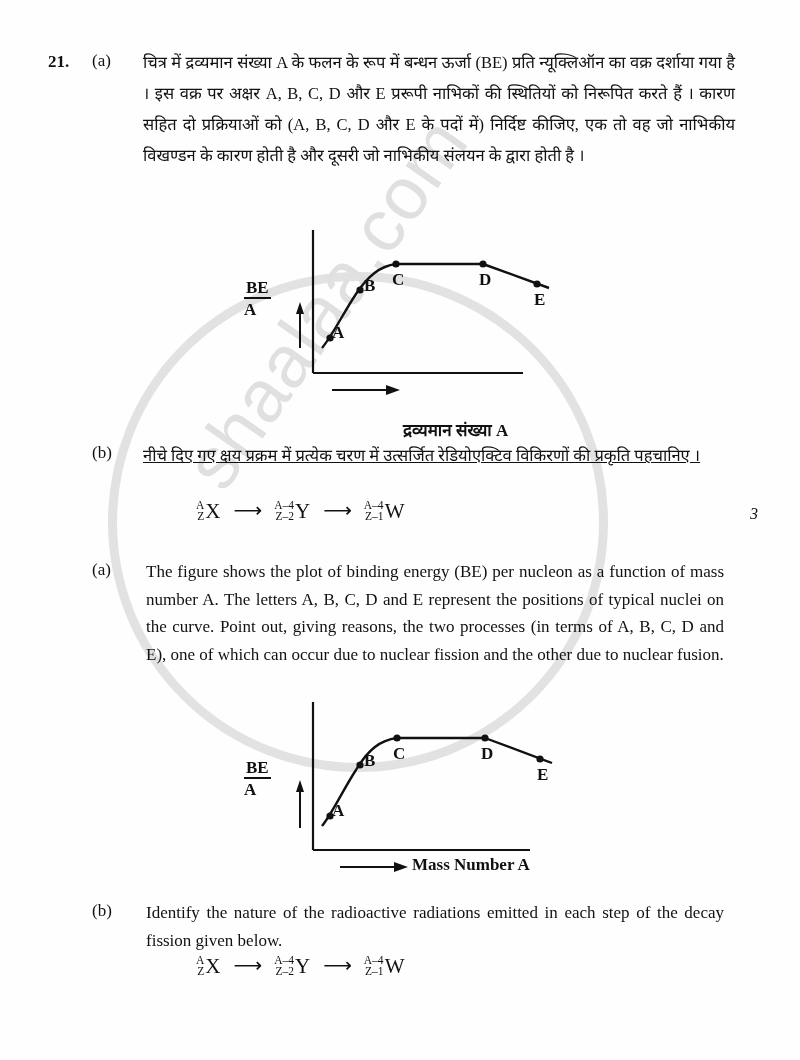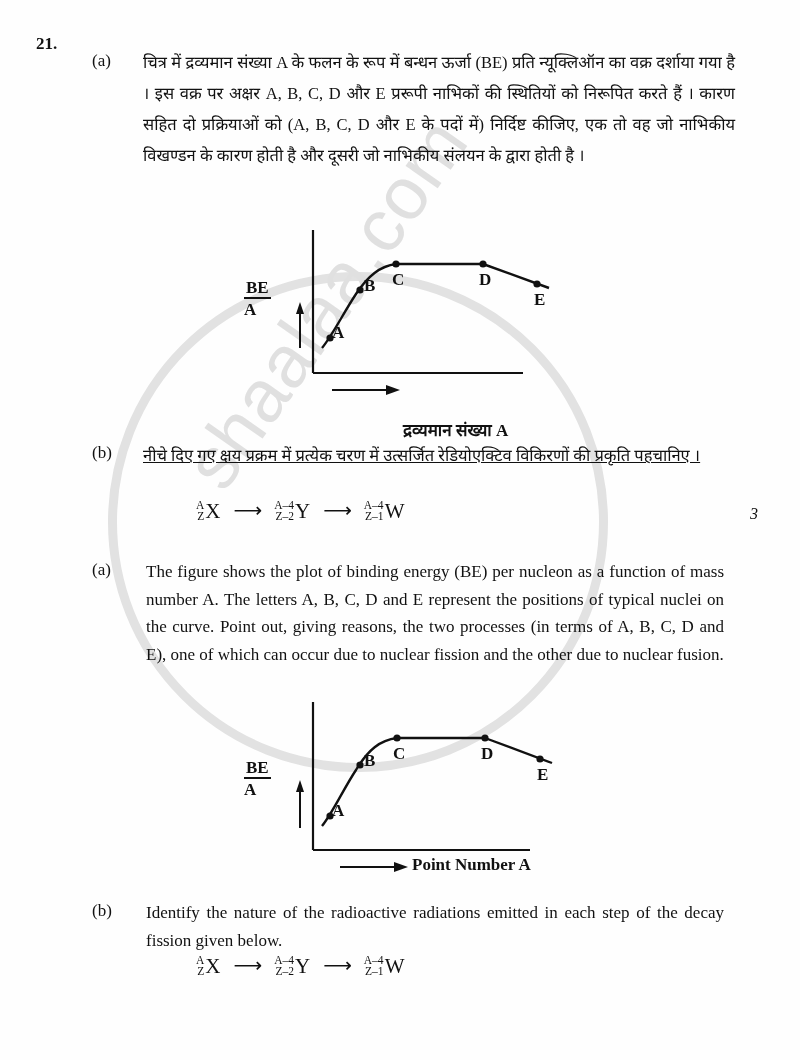--- a/index.html
+++ b/index.html
@@ -155,21 +155,21 @@
 
 <div id="page">
 
   <div class="watermark-layer">
     <div class="wm-circle"></div>
     <div class="wm-text">shaalaa.com</div>
   </div>
 
   <div class="content">
 
-    <div class="qnum" style="top:34px;">21.</div>
+    <div class="qnum" style="top:52px;margin-left:12px;">21.</div>
     <div class="part" style="top:51px;">(a)</div>
     <div class="htext" style="top:47px;">चित्र में द्रव्यमान संख्या A के फलन के रूप में बन्धन ऊर्जा (BE) प्रति न्यूक्लिऑन का वक्र दर्शाया गया है । इस वक्र पर अक्षर A, B, C, D और E प्ररूपी नाभिकों की स्थितियों को निरूपित करते हैं । कारण सहित दो प्रक्रियाओं को (A, B, C, D और E के पदों में) निर्दिष्ट कीजिए, एक तो वह जो नाभिकीय विखण्डन के कारण होती है और दूसरी जो नाभिकीय संलयन के द्वारा होती है ।</div>
 
     <div class="figure" style="left:240px; top:228px; width:320px; height:180px;">
 
       <div class="fig-frac" style="left:4px; top:50px; width:48px;">
         <span class="num">BE</span>
         <span class="den">A</span>
       </div>
 
@@ -258,21 +258,21 @@
       <div class="fig-label" style="left:92px; top:101px;">A</div>
       <div class="fig-label" style="left:124px; top:51px;">B</div>
       <div class="fig-label" style="left:153px; top:44px;">C</div>
       <div class="fig-label" style="left:241px; top:44px;">D</div>
       <div class="fig-label" style="left:297px; top:65px;">E</div>
 
       <svg width="80" height="20" style="position:absolute; left:98px; top:157px;">
         <line x1="2" y1="10" x2="58" y2="10" stroke="#111" stroke-width="2.2"></line>
         <polygon points="70,10 56,5 56,15" fill="#111"></polygon>
       </svg>
-      <div class="axis-caption" style="left:172px; top:155px;">Point Number A</div>
+      <div class="axis-caption" style="left:172px; top:155px;">Mass Number A</div>
     </div>
 
     <div class="part" style="top:901px;">(b)</div>
     <div class="etext" style="top:899px;">Identify the nature of the radioactive radiations emitted in each step of the decay fission given below.</div>
 
     <div class="decay" style="left:196px; top:953px;">
       <span class="nuc">
         <span class="sc">
           <b>A</b>
           <b>Z</b>

